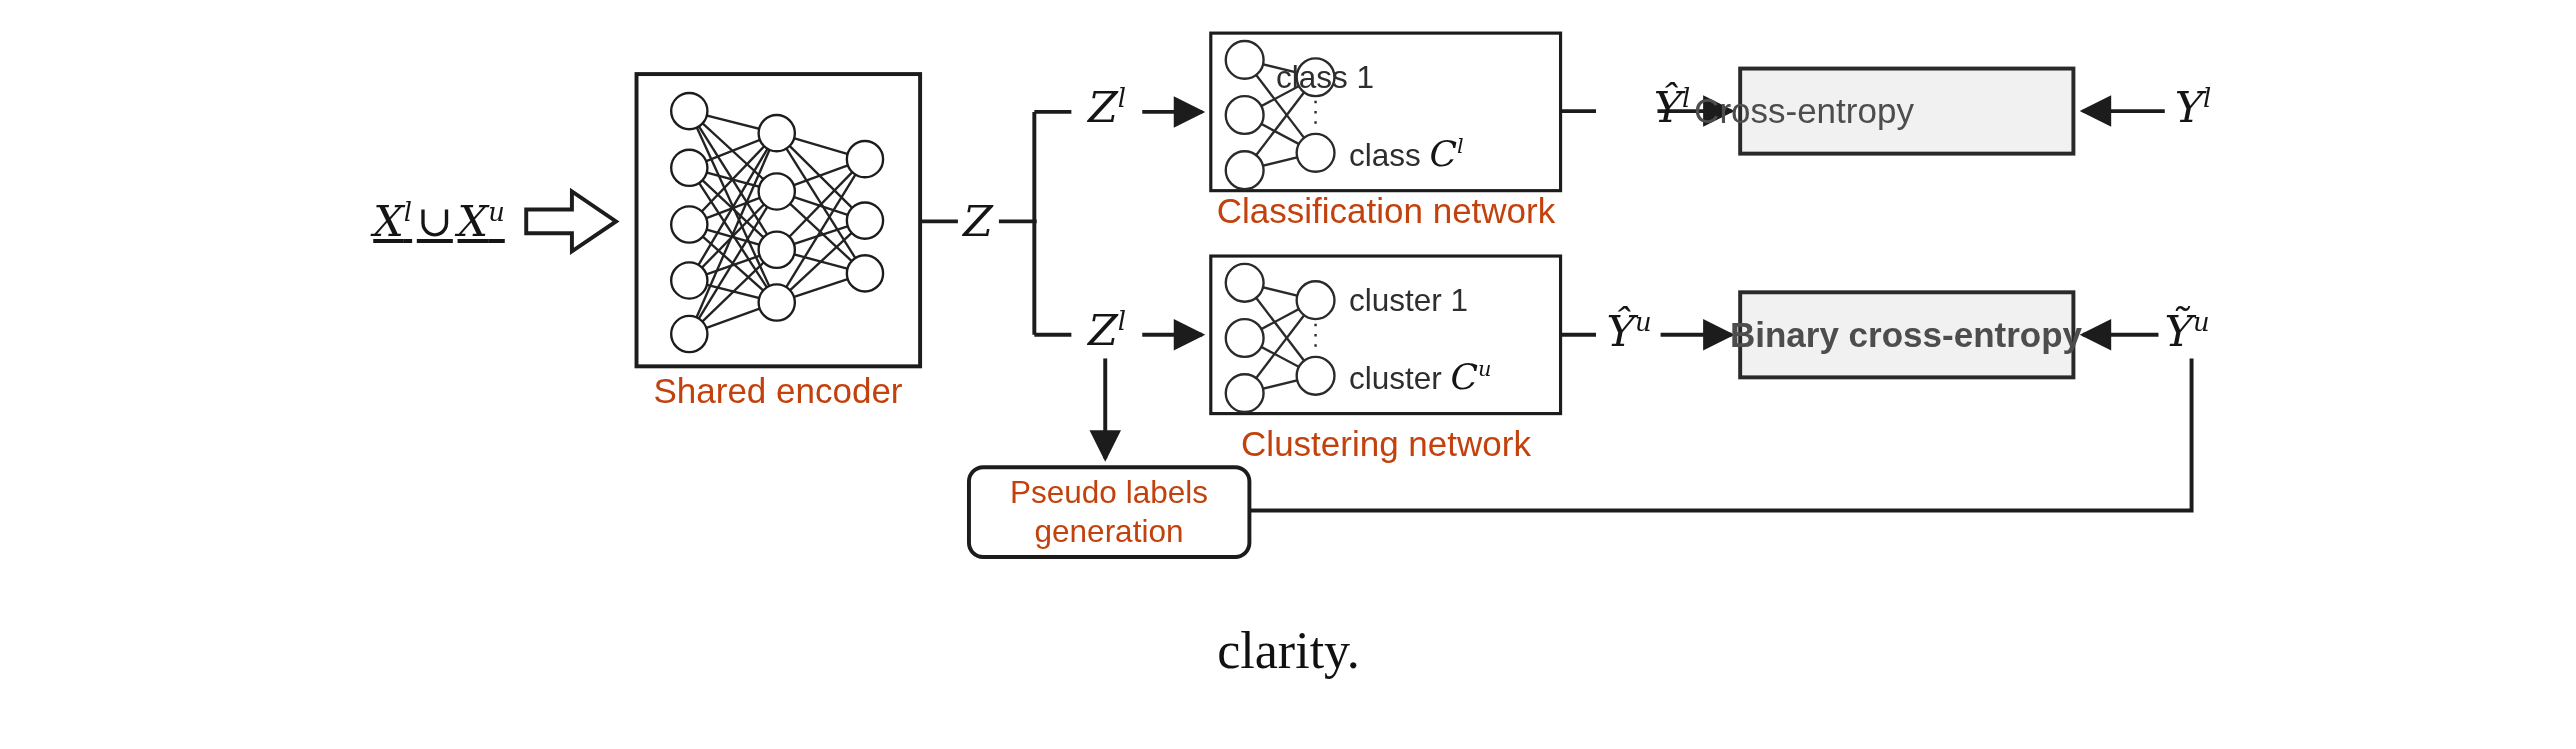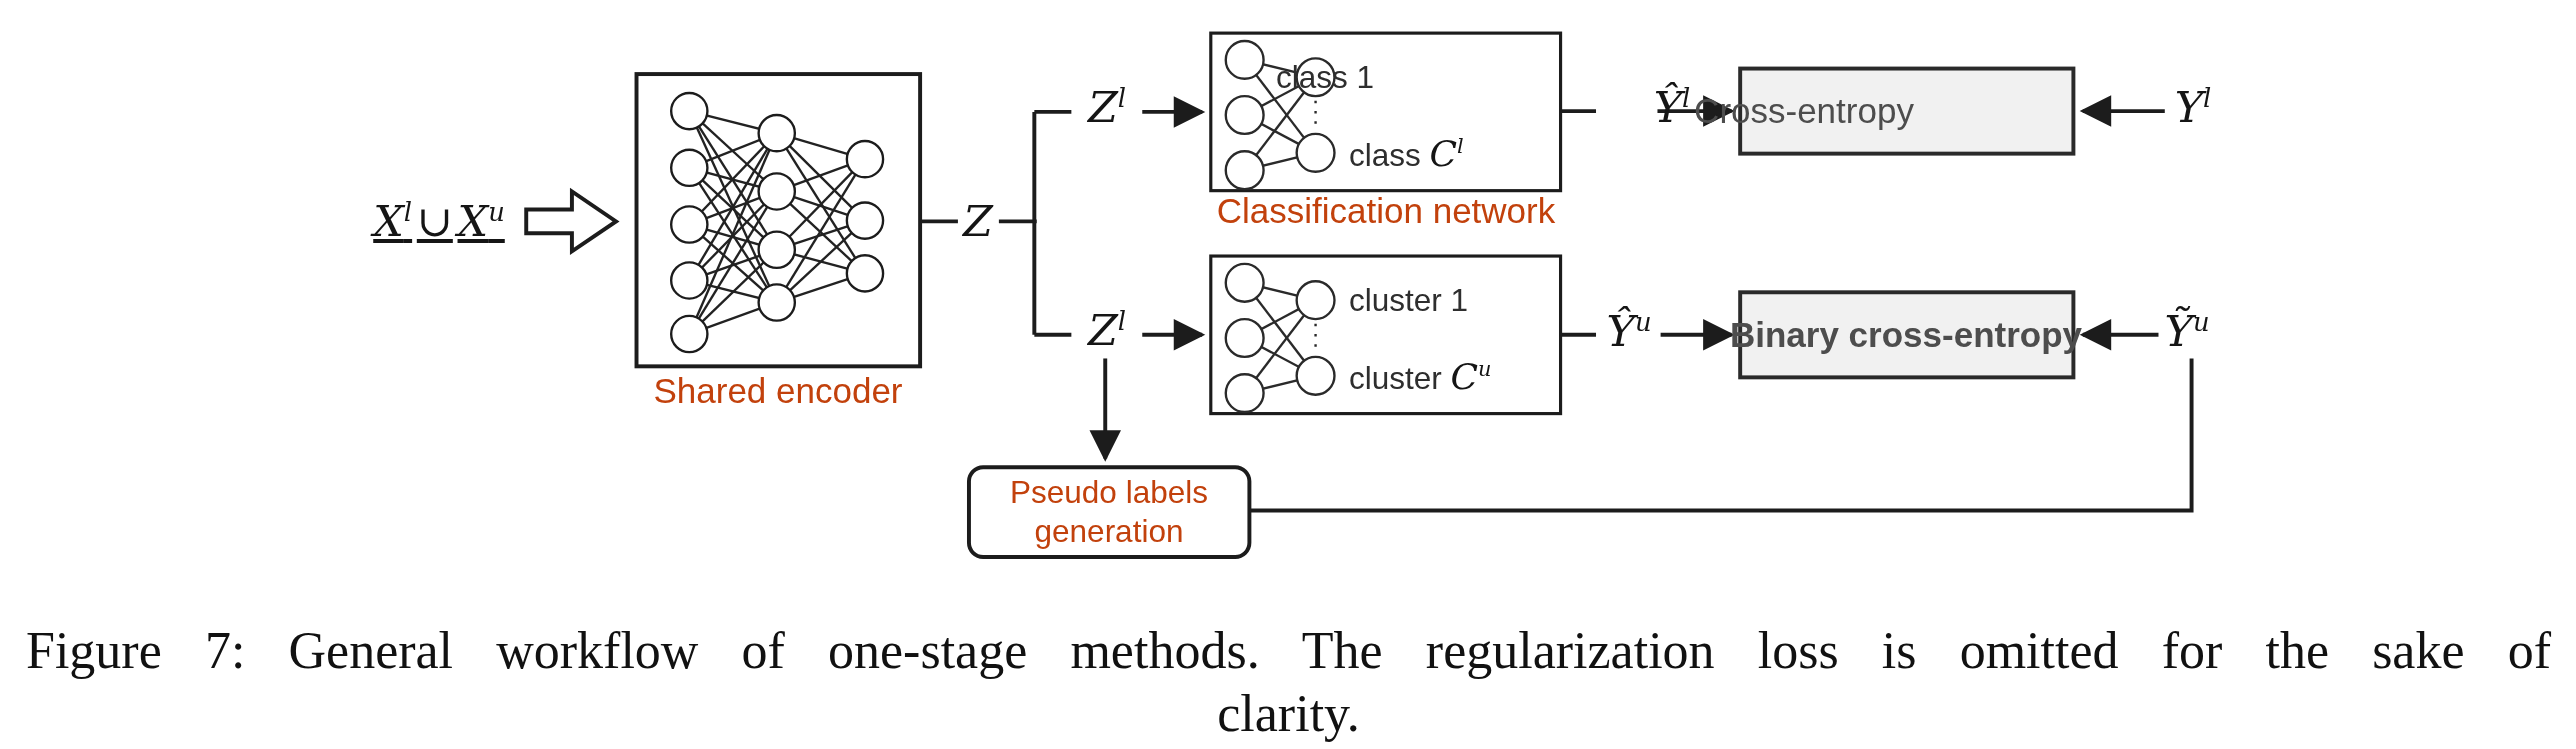--- a/index.html
+++ b/index.html
@@ -180,20 +180,21 @@
   </div>
 
   <div class="lbl math" style="left:2187px;top:331px;">
     <span>Ỹ</span><sup>u</sup>
   </div>
 
   <div class="lbl" style="left:778px;top:391px;"><span>Shared encoder</span></div>
 
   <div class="lbl" style="left:1386px;top:211px;"><span>Classification network</span></div>
 
+  <div class="lbl" style="left:1386px;top:444px;"><span>Clustering network</span></div>
 
   <div class="loss-lbl" style="left:1804px;top:111px;"><span>Cross-entropy</span></div>
 
   <div class="loss-lbl" style="left:1906px;top:335px;font-weight:bold;"><span>Binary cross-entropy</span></div>
 
   <div class="inner-lbl" style="left:1276px;top:77px;">
     <span>class 1</span>
   </div>
   <div class="inner-lbl" style="left:1349px;top:153px;">
     <span>class </span><span class="math"><span>C</span><sup>l</sup></span>
@@ -204,18 +205,17 @@
   <div class="inner-lbl" style="left:1349px;top:376px;">
     <span>cluster </span><span class="math"><span>C</span><sup>u</sup></span>
   </div>
 
   <div class="lbl pseudo-text" style="left:1109px;top:512px;">
     <span>Pseudo labels</span><br>
     <span>generation</span>
   </div>
 
   <div id="caption">
-    <span class="j">Figure 7: General workflow of one-stage methods. The regularization loss is omitted for the sake of</span>
     <span class="l2">clarity.</span>
   </div>
 
 </div>
 
 
 </body></html>

